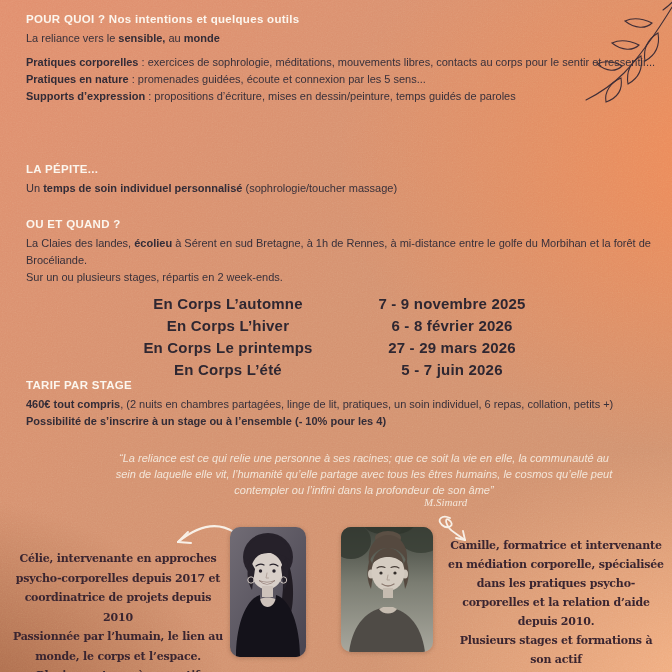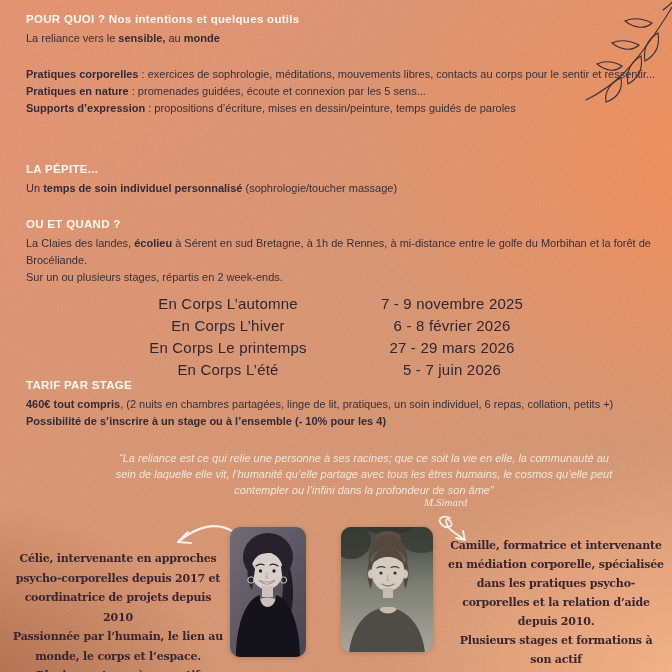--- a/index.html
+++ b/index.html
@@ -10,24 +10,24 @@
       radial-gradient(90% 65% at 105% 102%, rgba(250,181,134,.90) 0%, rgba(250,181,134,0) 55%),
       radial-gradient(75% 62% at -8% 110%, rgba(148,85,55,.85) 0%, rgba(148,85,55,0) 58%),
       radial-gradient(100% 72% at 112% 24%, rgba(243,137,85,.95) 0%, rgba(243,137,85,0) 62%),
       linear-gradient(140deg,#e28f6e 0%,#d59270 48%,#d09370 100%);
   }
   .grain{position:absolute;inset:0;mix-blend-mode:overlay;opacity:.16;pointer-events:none;}
   .sec{position:absolute;left:26px;right:16px;}
   .hd{font-size:11.5px;font-weight:bold;color:#fcf6ee;letter-spacing:.3px;margin:0 0 5px 0;}
   .body{font-size:11px;line-height:17px;margin:0;}
   .body b{font-weight:bold;color:#332c37;}
-  .tools{margin-top:19px;}
+  .tools{margin-top:7px;}
   
   .sched-col{position:absolute;top:293px;width:260px;text-align:center;
-    font-size:15px;font-weight:normal;color:#2f2731;line-height:22px;letter-spacing:.2px;}
+    font-size:15px;font-weight:bold;color:#2f2731;line-height:22px;letter-spacing:.2px;}
   .sched-names{left:98px;}
   .sched-dates{left:322px;}
   
   .quote{position:absolute;top:450px;left:0;width:672px;padding-left:28px;}
   .quote-text{max-width:505px;margin:0 auto;text-align:center;font-style:italic;
     font-size:11px;line-height:16px;color:#f3e6d9;}
   .quote-author{position:absolute;left:424px;top:46px;font-style:italic;font-size:11px;color:#f3e6d9;font-family:Liberation Serif, serif;}
   
   .bio{position:absolute;text-align:center;font-family:"DejaVu Serif",serif;font-weight:bold;
     font-size:11px;letter-spacing:-0.2px;color:#3a2530;white-space:pre-line;}

